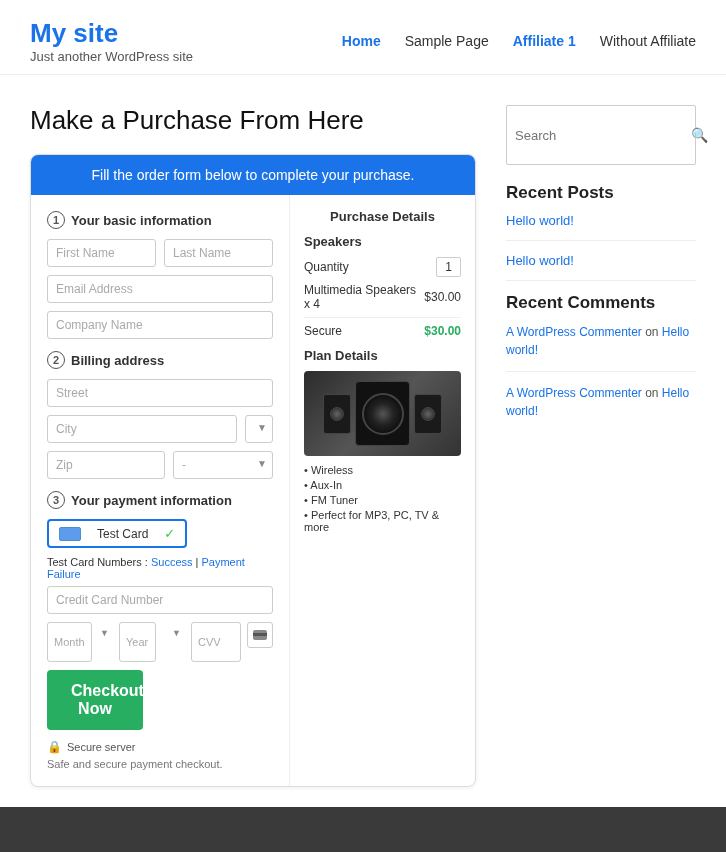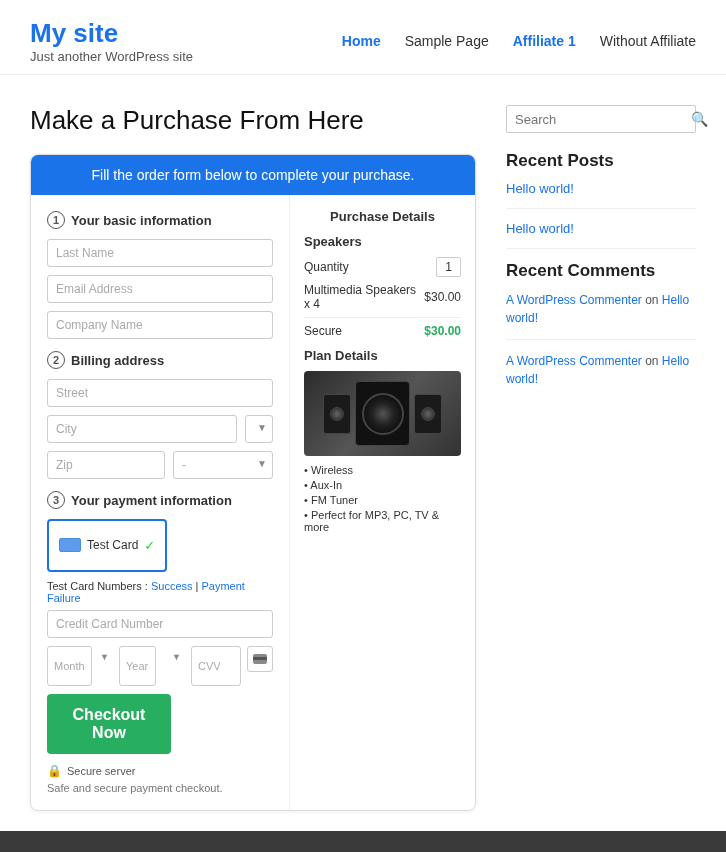--- a/index.html
+++ b/index.html
@@ -111,25 +111,25 @@
       font-size: 12px;
       color: #999;
       background: #fff;
     }
     .form-input::placeholder { color: #aaa; }
     .section-divider { margin: 12px 0 10px; }
 
     
     .payment-card-btn {
       display: inline-flex;
-      align-items: flex-start;
-      gap: 6px;
+      align-items: flex-end;
+      gap: 16px;
       border: 2px solid #1a73e8;
       border-radius: 4px;
-      padding: 17px 10px;
+      padding: 5px 10px;
       font-size: 12px;
       color: #333;
       background: #fff;
       cursor: pointer;
       margin-bottom: 8px;
     }
     .card-icon {
       width: 22px;
       height: 15px;
       background: #5d9cec;
@@ -186,21 +186,21 @@
 
     .checkout-btn {
       background: #27ae60;
       color: #fff;
       border: none;
       border-radius: 4px;
       padding: 12px 24px;
       font-size: 16px;
       font-weight: bold;
       cursor: pointer;
-      width: 124px;
+      width: 96px;
       display: block;
       margin-bottom: 10px;
     }
 
     .secure-row {
       display: flex;
       align-items: center;
       gap: 5px;
       font-size: 11px;
       color: #555;
@@ -312,21 +312,21 @@
       margin-bottom: 3px;
     }
     .feature-list li::before { content: "• "; color: #333; }
 
     
     .search-box {
       display: flex;
       align-items: center;
       border: 1px solid #ccc;
       border-radius: 2px;
-      padding: 5px 8px;
+      padding: 21px 8px;
       margin-bottom: 18px;
     }
     .search-box input {
       border: none;
       outline: none;
       font-size: 13px;
       flex: 1;
       color: #aaa;
     }
     .search-box .search-icon { color: #888; font-size: 14px; cursor: pointer; }
@@ -391,20 +391,21 @@
       <div class="checkout-body">
 
         <div class="form-section">
 
           
           <div class="step-title">
             <span class="step-circle">1</span>
             <span>Your basic information</span>
           </div>
           <div class="form-row">
+            <input class="form-input" type="text" placeholder="First Name" style="">
             <input class="form-input" type="text" placeholder="Last Name" style="">
           </div>
           <div class="form-row">
             <input class="form-input" type="email" placeholder="Email Address" style="">
           </div>
           <div class="form-row">
             <input class="form-input" type="text" placeholder="Company Name" style="">
           </div>
 
           

